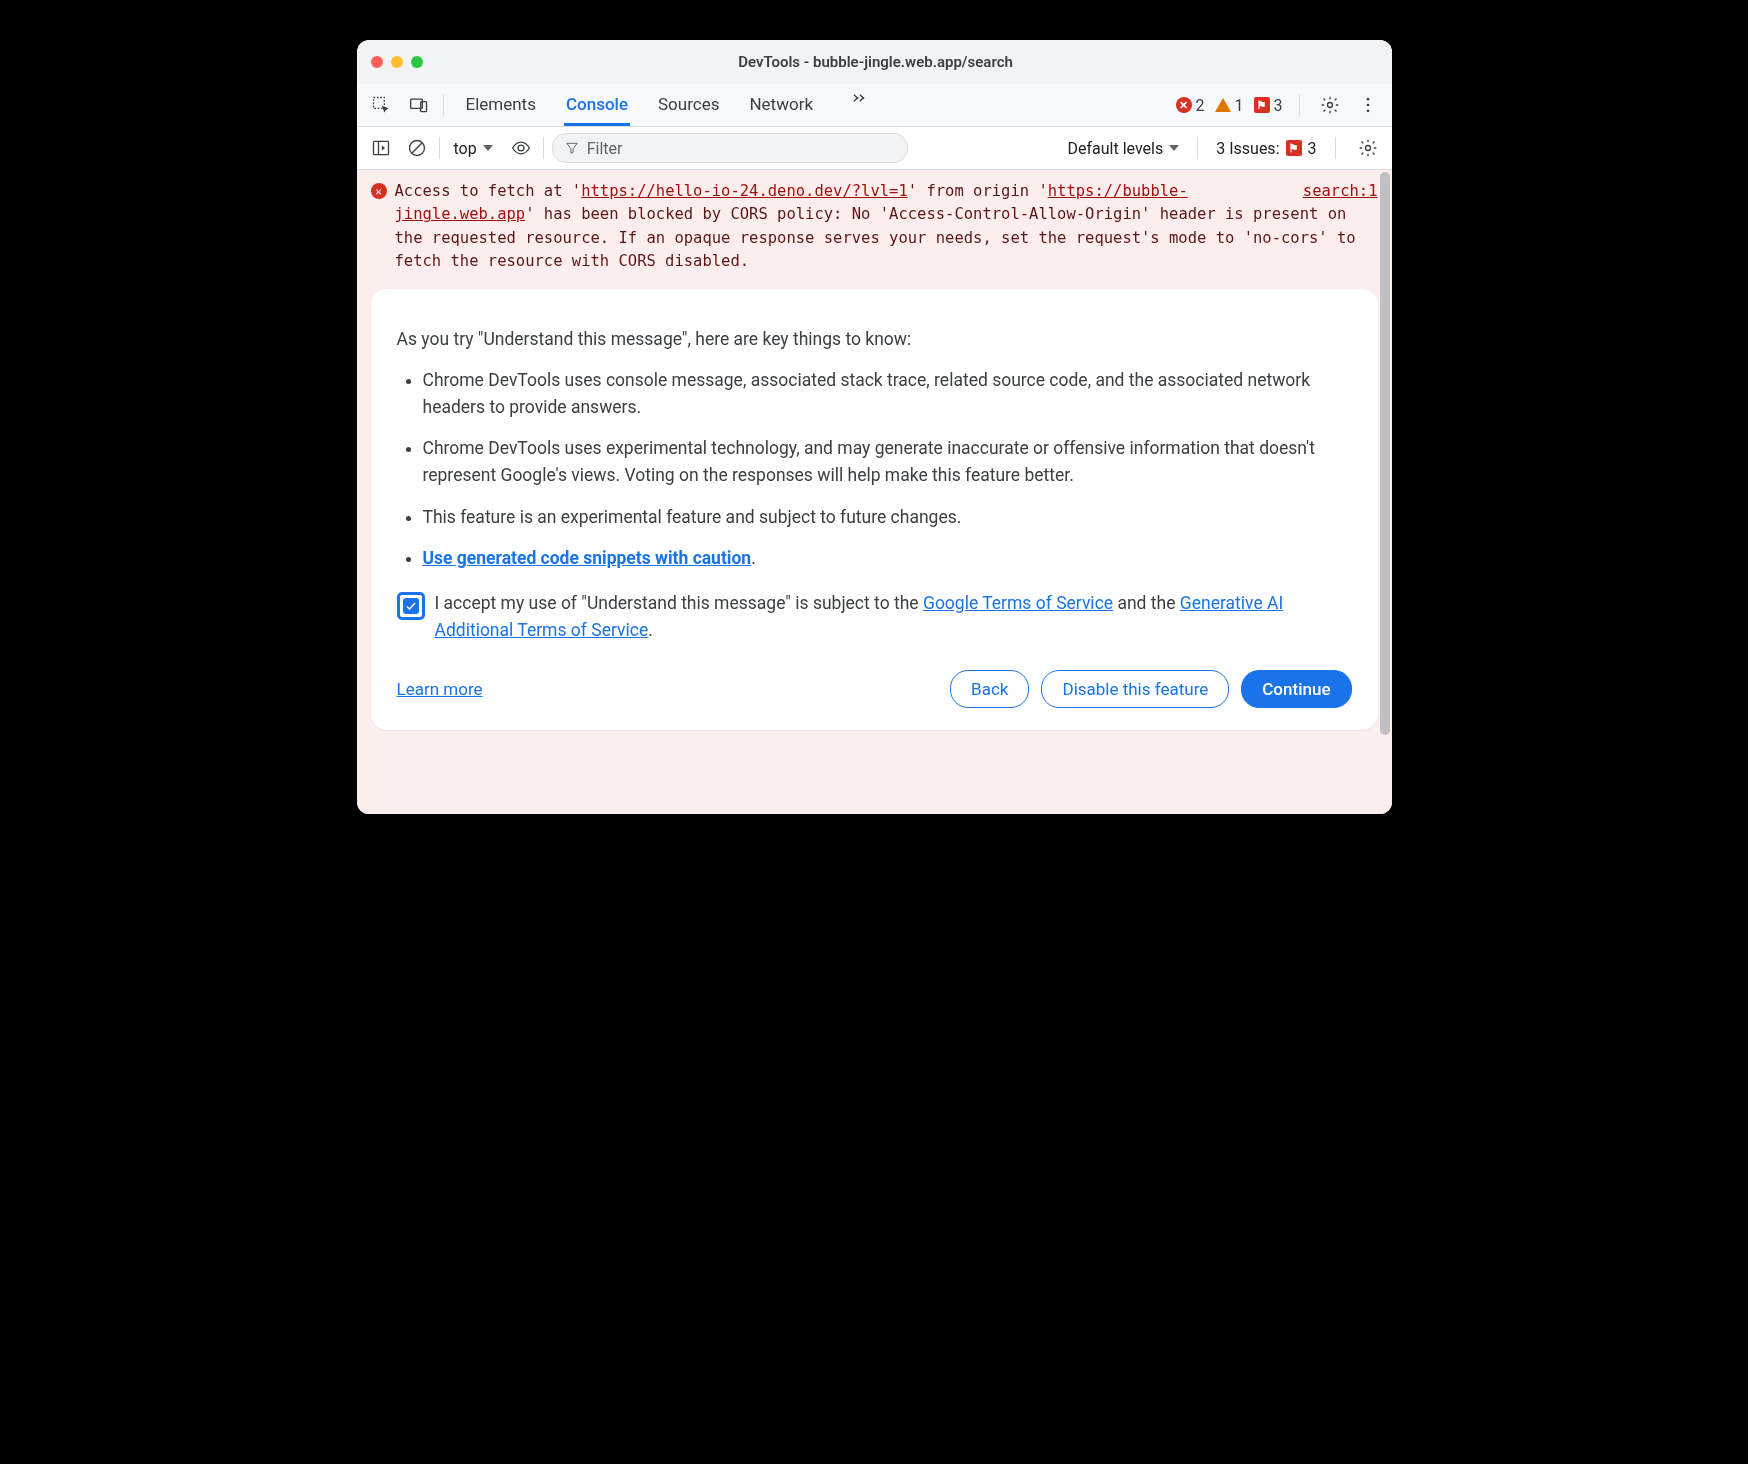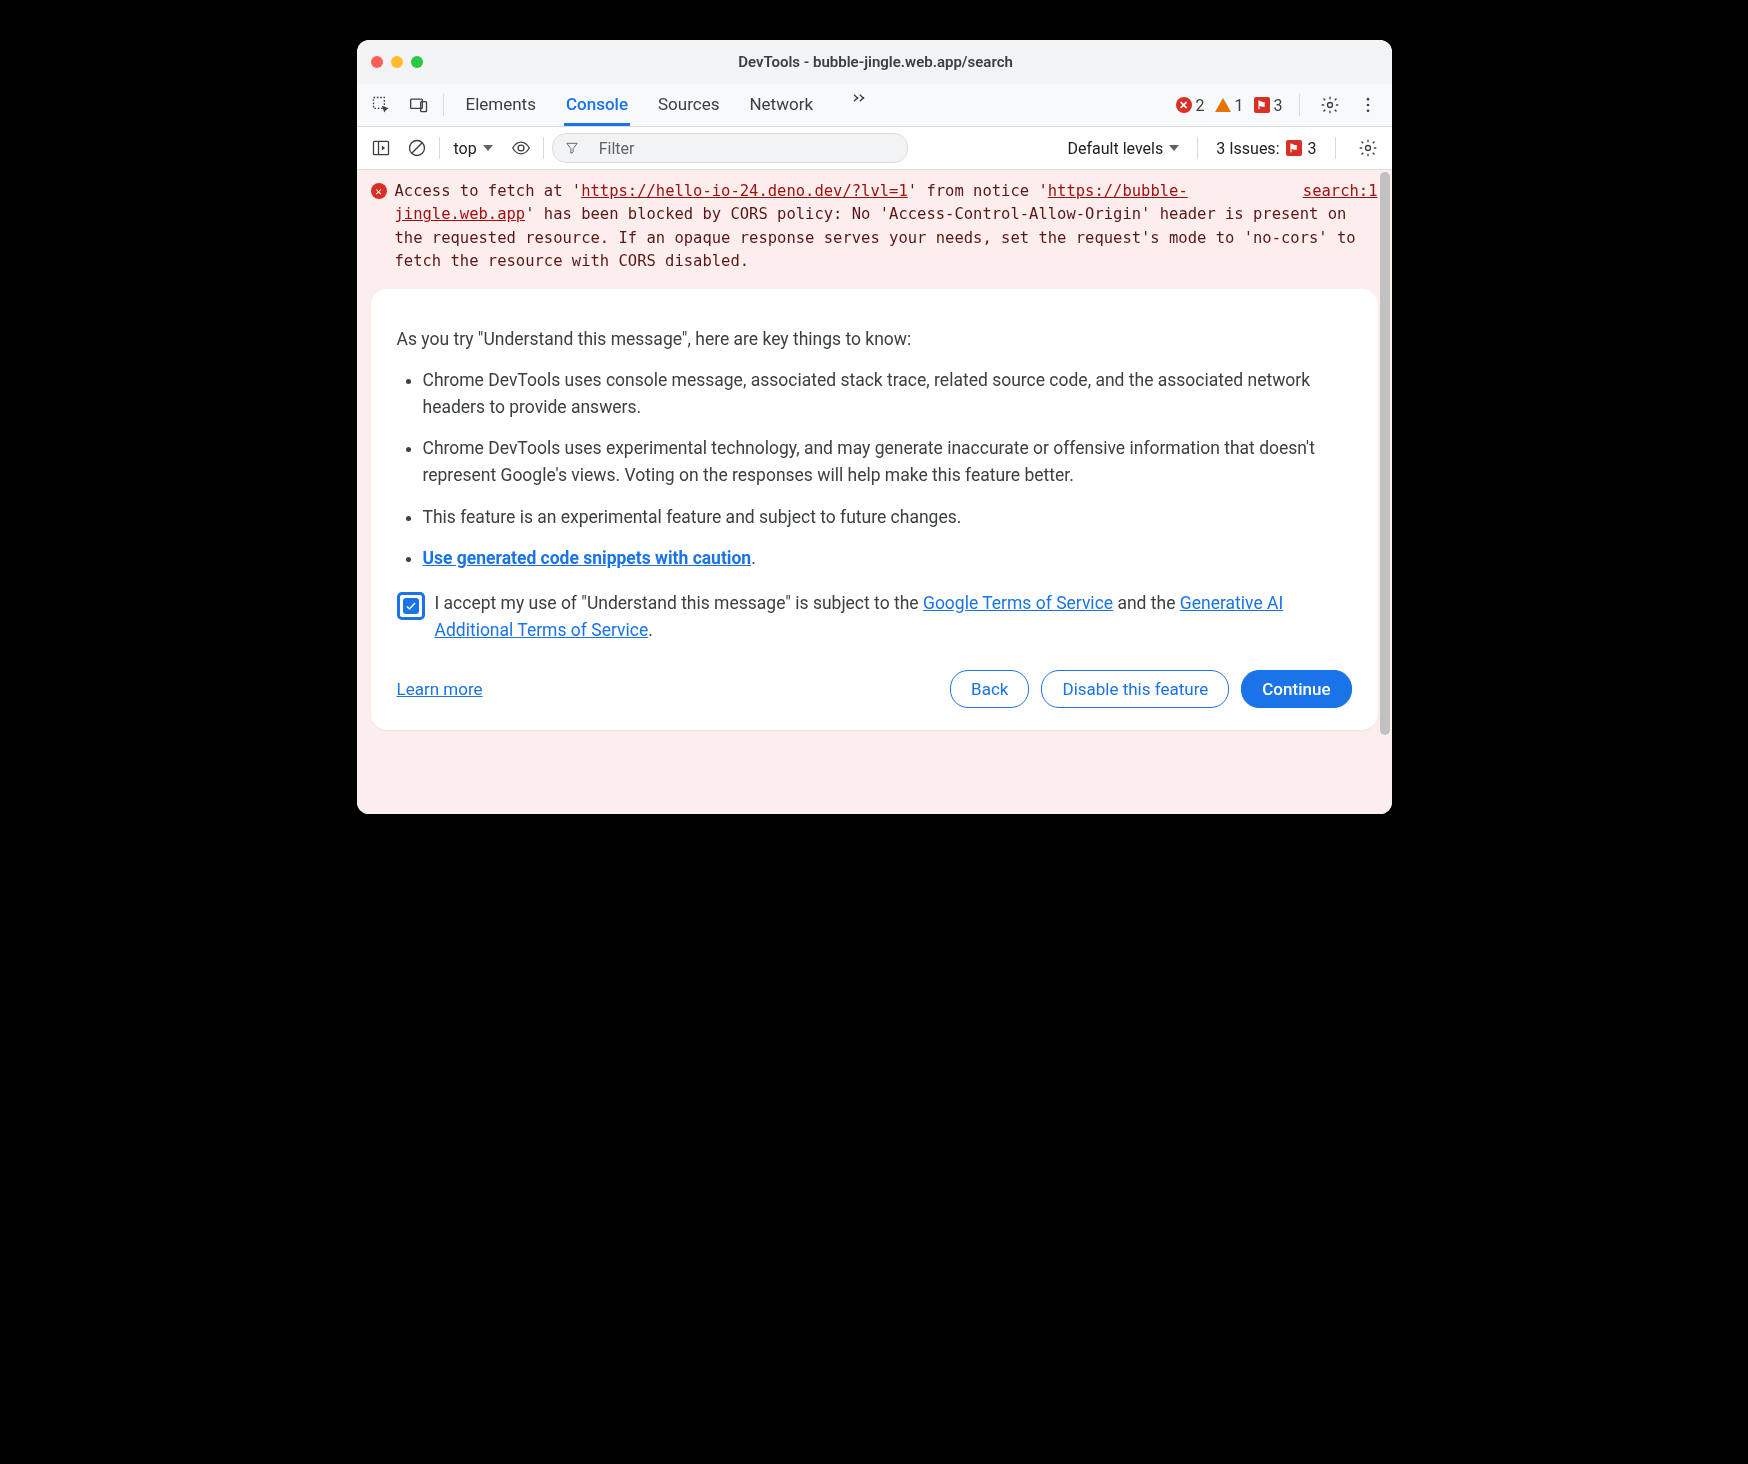--- a/index.html
+++ b/index.html
@@ -40,21 +40,21 @@
   .tabbar-spacer{flex:1;}
   .badge-group{display:flex;align-items:center;gap:10px;font-size:16px;color:#3c4043;}
   .badge{display:flex;align-items:center;gap:4px;}
   .circle-x{width:16px;height:16px;border-radius:50%;background:#d93025;color:#fff;display:flex;align-items:center;justify-content:center;font-size:11px;font-weight:700;line-height:1;}
   .tri-warn{width:0;height:0;border-left:8px solid transparent;border-right:8px solid transparent;border-bottom:14px solid var(--warn-orange);position:relative;}
   .flag-red{width:16px;height:16px;background:#d93025;color:#fff;display:flex;align-items:center;justify-content:center;font-size:11px;border-radius:2px;font-weight:700;line-height:1;}
   
   .subbar{height:42px;display:flex;align-items:center;gap:8px;padding:0 10px;border-bottom:1px solid var(--border);background:#fff;}
   .select-top{display:flex;align-items:center;gap:6px;font-size:16px;padding:4px 6px;cursor:pointer;}
   .caret-down{width:0;height:0;border-left:5px solid transparent;border-right:5px solid transparent;border-top:6px solid #5f6368;}
-  .filter-box{flex:0 0 330px;height:28px;border:1px solid var(--border);border-radius:14px;display:flex;align-items:center;padding:0 12px;color:#5f6368;background:#f1f3f4;gap:20px;font-size:16px;}
+  .filter-box{flex:0 0 330px;height:28px;border:1px solid var(--border);border-radius:14px;display:flex;align-items:center;padding:0 12px;color:#5f6368;background:#f1f3f4;gap:8px;font-size:16px;}
   .filter-box .funnel{width:14px;height:14px;}
   .subbar-spacer{flex:1;}
   .levels{display:flex;align-items:center;gap:6px;font-size:16px;cursor:pointer;}
   .issues{display:flex;align-items:center;gap:6px;font-size:16px;}
   
   .content{background:var(--error-bg);padding:10px 14px 14px 14px;min-height:620px;position:relative;}
   .msg{display:flex;align-items:flex-start;gap:8px;font-family:Menlo,Consolas,monospace;font-size:15.5px;line-height:1.5;color:#5c1616;}
   .msg .circle-x{flex:0 0 16px;margin-top:3px;}
   .msg-text{flex:1;}
   .msg a{color:#a50e0e;text-decoration:underline;}
@@ -208,21 +208,21 @@
       </div>
     </div>
 
     <div class="content-wrap">
     <div class="content">
 
       <div class="msg">
         <div class="circle-x">✕</div>
         <div class="msg-text">
           <a class="msg-src">search:1</a>
-          <span>Access to fetch at '</span><a>https://hello-io-24.deno.dev/?lvl=1</a><span>' from notice '</span><a>https://bubble-jingle.web.app</a><span>' has been blocked by CORS policy: No 'Access-Control-Allow-Origin' header is present on the requested resource. If an opaque response serves your needs, set the request's mode to 'no-cors' to fetch the resource with CORS disabled.</span>
+          <span>Access to fetch at '</span><a>https://hello-io-24.deno.dev/?lvl=1</a><span>' from origin '</span><a>https://bubble-jingle.web.app</a><span>' has been blocked by CORS policy: No 'Access-Control-Allow-Origin' header is present on the requested resource. If an opaque response serves your needs, set the request's mode to 'no-cors' to fetch the resource with CORS disabled.</span>
         </div>
       </div>
 
       <div class="card">
         <div class="card-intro">As you try "Understand this message", here are key things to know:</div>
         <ul>
           <li>Chrome DevTools uses console message, associated stack trace, related source code, and the associated network headers to provide answers.</li>
           <li>Chrome DevTools uses experimental technology, and may generate inaccurate or offensive information that doesn't represent Google's views. Voting on the responses will help make this feature better.</li>
           <li>This feature is an experimental feature and subject to future changes.</li>
           <li><a>Use generated code snippets with caution</a><span>.</span></li>

